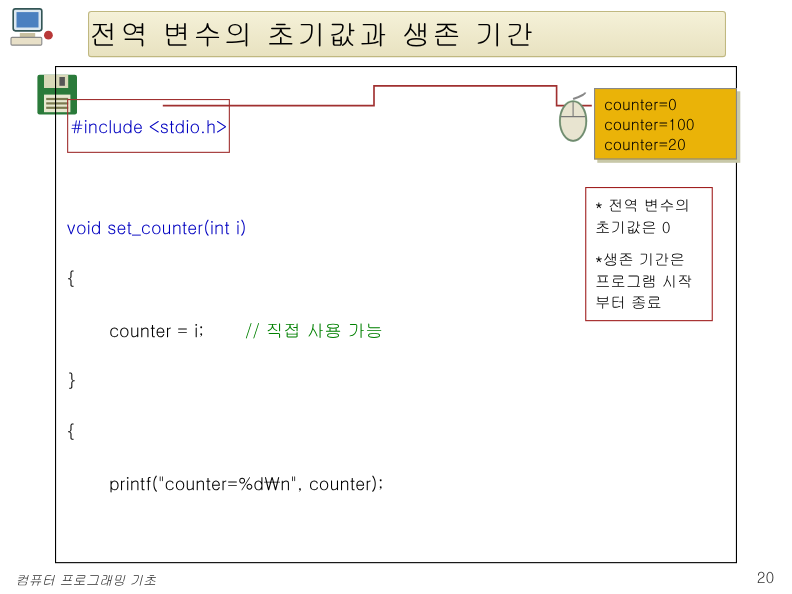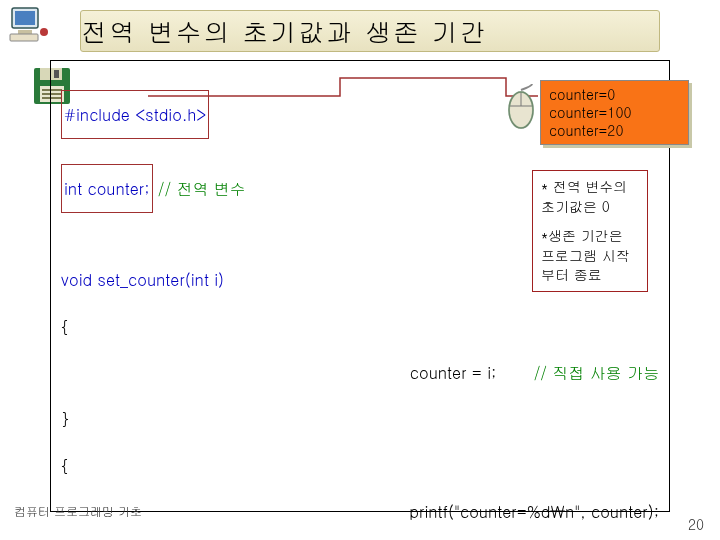--- a/index.html
+++ b/index.html
@@ -57,27 +57,27 @@
     white-space: pre;
   }
   .kw { color: #0000c0; }
   .cm { color: #008000; }
   .boxed-code {
     border: 1px solid #a03030;
     display: inline-block;
     padding: 12px 2px;
     margin-bottom: 1px;
   }
-  .indent1 { margin-left: 38px; text-align: right; }
+  .indent1 { margin-left: 38px; }
   .output-box {
     position: absolute;
     top: 80px;
     left: 540px;
-    width: 149px;
-    background: #f97316;
+    width: 130px;
+    background: #eab308;
     border: 1px solid #888;
     box-shadow: 3px 3px 0 #c8c8a8;
     padding: 4px 8px;
     font-family: "Gulim", sans-serif;
     font-size: 14px;
     line-height: 1.3;
     white-space: pre;
   }
   .mouse-icon {
     position: absolute;
@@ -98,24 +98,25 @@
     line-height: 1.4;
   }
   .note-box p { margin-bottom: 10px; }
   .note-box p:last-child { margin-bottom: 0; }
   .connector {
     position: absolute;
     pointer-events: none;
   }
   .footer {
     position: absolute;
-    bottom: 21px;
+    bottom: 4px;
     left: 14px;
     font-size: 12px;
     color: #333;
+    font-style: italic;
   }
   .pagenum {
     position: absolute;
     bottom: 6px;
     right: 16px;
     font-size: 14px;
     color: #333;
   }
 </style>
 </head>
@@ -143,21 +144,20 @@
   <rect x="10" y="22" width="24" height="16" fill="#e8e8d0"></rect>
   <rect x="12" y="25" width="20" height="2" fill="#7a7a50"></rect>
   <rect x="12" y="29" width="20" height="2" fill="#7a7a50"></rect>
   <rect x="12" y="33" width="20" height="2" fill="#7a7a50"></rect>
 </svg>
 </div>
 
 <div class="main-box">
   <div class="code-block">
 <div><span class="boxed-code"><span class="kw">#include &lt;stdio.h&gt;</span></span></div>
-<div><span class="boxed-code"><span class="kw">int counter;</span></span><span class="cm"> // 전역 변수</span></div>
 <div style="height:8px;"></div>
 <div><span class="kw">void set_counter(int i)</span></div>
 <div><span>{</span></div>
 <div class="indent1"><span>counter = i;</span>       <span class="cm">// 직접 사용 가능</span></div>
 <div><span>}</span></div>
 <div><span>{</span></div>
 <div class="indent1"><span>printf("counter=%d\n", counter);</span></div>
 
 
 

